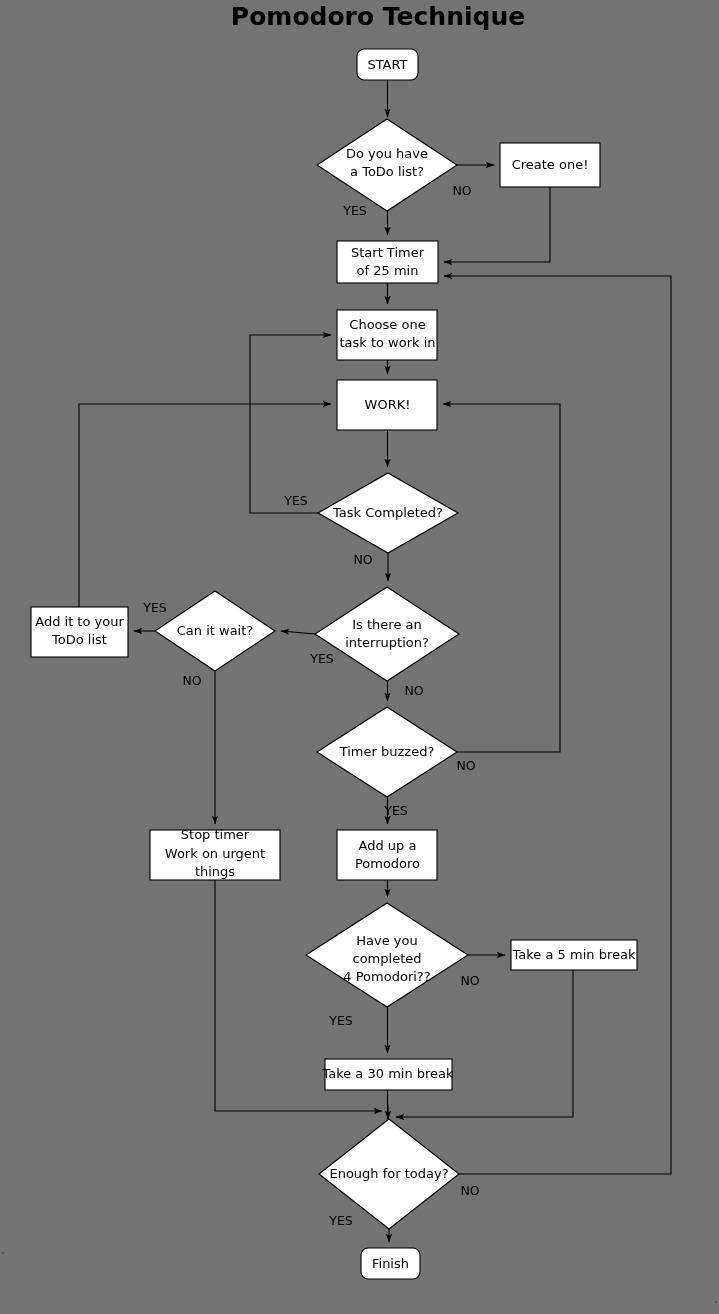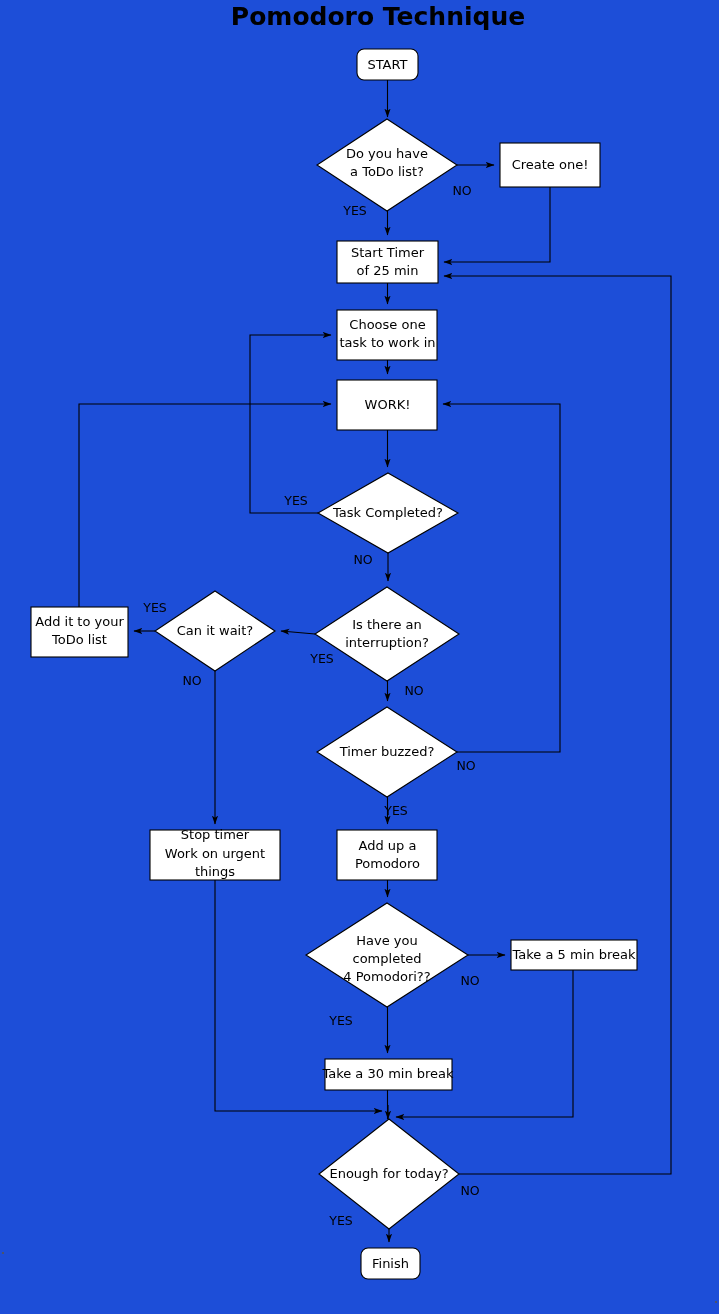--- a/index.html
+++ b/index.html
@@ -4,21 +4,21 @@
 <style>
   html, body {
     margin: 0;
     padding: 0;
     background: #ffffff;
   }
   #page {
     position: relative;
     width: 719px;
     height: 1314px;
-    background: #1d4ed8;
+    background: #737373;
     overflow: hidden;
     font-family: "DejaVu Sans", sans-serif;
   }
   #flow-svg {
     position: absolute;
     left: 0;
     top: 0;
     width: 719px;
     height: 1314px;
   }

